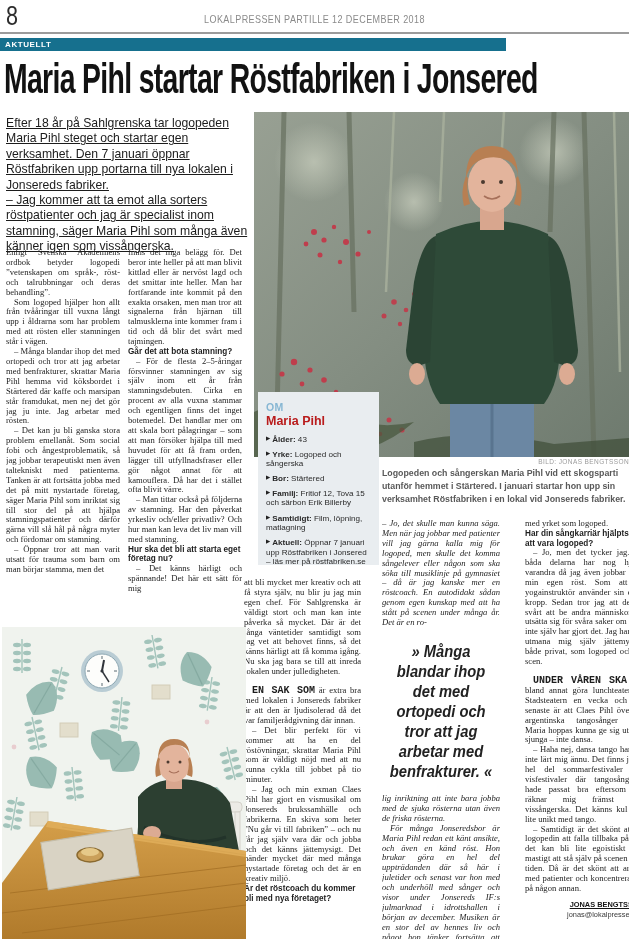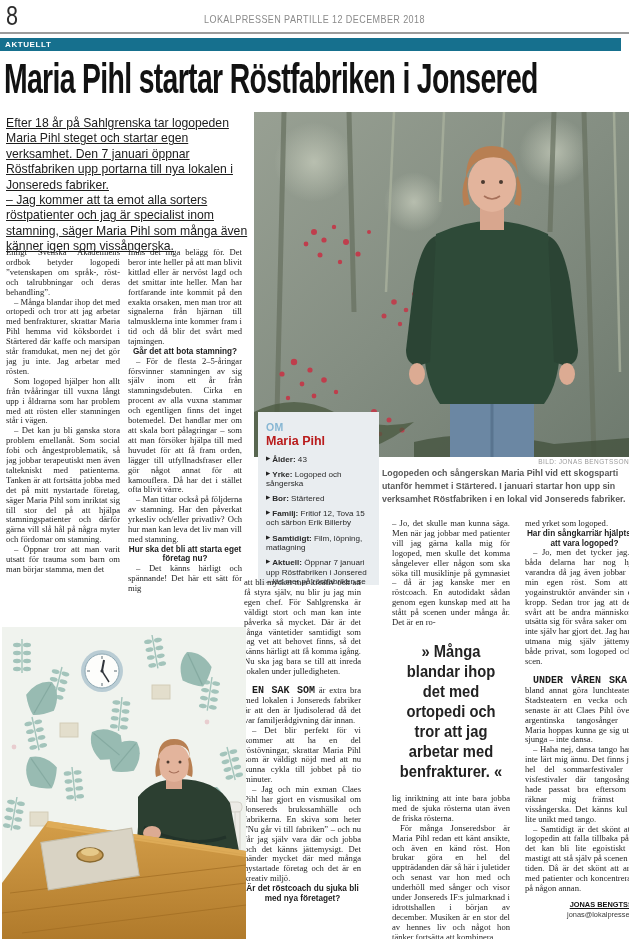--- a/index.html
+++ b/index.html
@@ -4,59 +4,59 @@
 <style>
   html,body{margin:0;padding:0;background:#e0e0e0;}
   #page{position:relative;width:629px;height:939px;background:#ffffff;overflow:hidden;
         font-family:"Liberation Sans",sans-serif;color:#1f1f1f;margin:0 auto;}
   
   .pagenum{position:absolute;left:6px;top:1px;font-size:27px;font-weight:400;color:#2c2c2c;
            transform:scaleX(.8);transform-origin:left top;}
   .dateline{position:absolute;left:0;top:13px;width:629px;text-align:center;font-size:11px;
             color:#8a8a8a;letter-spacing:.5px;transform:scaleX(.82);}
   .headrule{position:absolute;left:0;top:32px;width:629px;border-top:2px solid #9c9c9c;}
-  .sectionbar{position:absolute;left:0;top:38px;width:621px;height:13px;}
+  .sectionbar{position:absolute;left:0;top:38px;width:506px;height:13px;}
   .sectionbar span{display:block;padding-left:5px;font-size:8px;font-weight:bold;color:#fff;
                    letter-spacing:.6px;line-height:13px;}
   
   .headline{position:absolute;left:4px;top:54px;width:940px;font-size:43px;font-weight:bold;
             letter-spacing:-1px;color:#121212;white-space:nowrap;
             transform:scaleX(.66);transform-origin:left top;}
   .lead{position:absolute;left:6px;top:116px;width:243px;font-size:12.2px;line-height:15.4px;
         color:#1c1c1c;white-space:pre-line;text-decoration:underline;}
   
   .photo{position:absolute;overflow:hidden;}
   .photo svg{display:block;}
   #photo-main{left:254px;top:112px;width:375px;height:345px;}
   #photo-kitchen{left:2px;top:627px;width:244px;height:312px;}
   .credit{position:absolute;left:254px;top:458px;width:375px;text-align:right;font-size:6.5px;
           color:#9b9b9b;letter-spacing:.4px;}
   .caption{position:absolute;left:382px;top:467px;width:247px;font-size:8.8px;font-weight:bold;
            color:#595959;line-height:13px;}
   
-  .factbox{position:absolute;left:258px;top:412px;width:121px;height:173px;background:#e9edf0;
+  .factbox{position:absolute;left:258px;top:392px;width:121px;height:173px;background:#e9edf0;
            box-sizing:border-box;padding:9px 8px 20px 8px;}
   .factbox .kicker{font-size:10.5px;font-weight:bold;color:#87b7d3;letter-spacing:.3px;}
   .factbox .name{font-size:12.5px;font-weight:bold;color:#b91c1c;margin:1px 0 6px 0;}
   .fact-item{font-size:8.1px;line-height:9.8px;color:#2a2a2a;margin-bottom:4.5px;}
   .fact-item .bullet{font-size:5.5px;vertical-align:1.5px;margin-right:2px;color:#222;}
   .fact-item b{font-weight:bold;}
   
   .col{position:absolute;width:114px;font-family:"Liberation Serif",serif;font-size:8.6px;
        line-height:9.9px;text-align:justify;color:#1d1d1d;overflow:hidden;}
   #col1{left:6px;top:248px;height:372px;}
   #col2{left:128px;top:248px;height:372px;}
   #col3{left:244px;top:578px;height:361px;width:117px;}
-  #col4{left:392px;top:519px;height:420px;width:118px;}
+  #col4{left:382px;top:519px;height:420px;width:118px;font-style:italic;}
   #col5{left:525px;top:519px;height:420px;width:119px;}
   .col p{margin:0;}
   .col p.body{text-indent:8px;}
   .col p.noindent{text-indent:0;}
   .col p.q{font-family:"Liberation Sans",sans-serif;font-weight:bold;font-size:8.2px;
-           line-height:9.6px;text-align:center;text-indent:0;}
+           line-height:9.6px;text-align:left;text-indent:0;}
   .col .leadin{font-family:Liberation Mono, monospace;font-weight:bold;font-size:10px;}
   .col .gap{margin-top:9px;}
   .pullquote{margin:14px 0 12px 0;font-family:"Liberation Sans",sans-serif;font-weight:bold;
              font-size:16px;line-height:20px;text-align:center;color:#222;
              transform:scaleX(.92);}
   .byline{margin-top:6px;text-align:right;font-family:"Liberation Sans",sans-serif;}
   .byline .bname{display:block;font-size:7.4px;font-weight:bold;color:#141414;text-decoration:underline;}
   .byline .bemail{display:block;font-size:7.4px;color:#3a3a3a;}
 </style>
 </head>
@@ -177,39 +177,39 @@
         <div class="fact-item"><span class="bullet">▶</span><b>Yrke:</b> Logoped och sångerska</div>
         <div class="fact-item"><span class="bullet">▶</span><b>Bor:</b> Stärtered</div>
         <div class="fact-item"><span class="bullet">▶</span><b>Familj:</b> Fritiof 12, Tova 15 och särbon Erik Billerby</div>
         <div class="fact-item"><span class="bullet">▶</span><b>Samtidigt:</b> Film, löpning, matlagning</div>
         <div class="fact-item"><span class="bullet">▶</span><b>Aktuell:</b> Öppnar 7 januari upp Röstfabriken i Jonsered – läs mer på röstfabriken.se</div>
       </div>
   </div>
 
   <div class="col" id="col1">
       <p class="body noindent">Enligt Svenska Akademiens ordbok betyder logopedi ”vetenskapen om språk-, röst- och talrubbningar och deras behandling”.</p>
+      <p class="body">Som logoped hjälper hon allt från tvååringar till vuxna långt upp i åldrarna som har problem med att rösten eller stamningen står i vägen.</p>
       <p class="body">– Många blandar ihop det med ortopedi och tror att jag arbetar med benfrakturer, skrattar Maria Pihl hemma vid köksbordet i Stärtered där kaffe och marsipan står framdukat, men nej det gör jag ju inte. Jag arbetar med rösten.</p>
-      <p class="body">Som logoped hjälper hon allt från tvååringar till vuxna långt upp i åldrarna som har problem med att rösten eller stamningen står i vägen.</p>
       <p class="body">– Det kan ju bli ganska stora problem emellanåt. Som social fobi och ångestproblematik, så jag jobbar terapeutiskt men även taltekniskt med patienterna. Tanken är att fortsätta jobba med det på mitt nystartade företag, säger Maria Pihl som inriktat sig till stor del på att hjälpa stamningspatienter och därför gärna vill slå hål på några myter och fördomar om stamning.</p>
       <p class="body">– Öppnar tror att man varit utsatt för trauma som barn om man börjar stamma, men det</p>
     </div>
   <div class="col" id="col2">
       <p class="body noindent">finns det inga belägg för. Det beror inte heller på att man blivit kittlad eller är nervöst lagd och det smittar inte heller. Man har fortfarande inte kommit på den exakta orsaken, men man tror att signalerna från hjärnan till talmusklerna inte kommer fram i tid och då blir det svårt med tajmingen.</p>
       <p class="q">Går det att bota stamning?</p>
       <p class="body">– För de flesta 2–5-åringar försvinner stamningen av sig själv inom ett år från stamningsdebuten. Cirka en procent av alla vuxna stammar och egentligen finns det inget botemedel. Det handlar mer om att skala bort pålagringar – som att man försöker hjälpa till med huvudet för att få fram orden, lägger till utfyllnadsfraser eller gör något annat för att kamouflera. Då har det i stället ofta blivit värre.</p>
       <p class="body">– Man tittar också på följderna av stamning. Har den påverkat yrkesliv och/eller privatliv? Och hur man kan leva det liv man vill med stamning.</p>
       <p class="q">Hur ska det bli att starta eget företag nu?</p>
       <p class="body">– Det känns härligt och spännande! Det här ett sätt för mig</p>
     </div>
   <div class="col" id="col3">
       <p class="body noindent">att bli mycket mer kreativ och att få styra själv, nu blir ju jag min egen chef. För Sahlgrenska är väldigt stort och man kan inte påverka så mycket. Där är det långa väntetider samtidigt som jag vet att behovet finns, så det känns härligt att få komma igång. Nu ska jag bara se till att inreda lokalen under julledigheten.</p>
       <p class="body gap"><b class="leadin">EN SAK SOM</b> är extra bra med lokalen i Jonsereds fabriker är att den är ljudisolerad då det var familjerådgivning där innan.</p>
       <p class="body">– Det blir perfekt för vi kommer att ha en del röstövningar, skrattar Maria Pihl som är väldigt nöjd med att nu kunna cykla till jobbet på tio minuter.</p>
       <p class="body">– Jag och min exman Claes Pihl har gjort en vismusikal om Jonsereds brukssamhälle och fabrikerna. En skiva som heter ”Nu går vi till fabriken” – och nu får jag själv vara där och jobba och det känns jättemysigt. Det händer mycket där med många nystartade företag och det är en kreativ miljö.</p>
-      <p class="q">Är det röstcoach du sjuka bli med nya företaget?</p>
+      <p class="q">Är det röstcoach du kommer bli med nya företaget?</p>
     </div>
   <div class="col" id="col4">
       <p class="body noindent">– Jo, det skulle man kunna säga. Men när jag jobbar med patienter vill jag gärna kalla mig för logoped, men skulle det komma sångelever eller någon som ska söka till musiklinje på gymnasiet – då är jag kanske mer en röstcoach. En autodidakt sådan genom egen kunskap med att ha stått på scenen under många år. Det är en ro-</p>
       <div class="pullquote">» Många blandar ihop det med ortopedi och tror att jag arbetar med benfrakturer. «</div>
       <p class="body noindent">lig inriktning att inte bara jobba med de sjuka rösterna utan även de friska rösterna.</p>
       <p class="body">För många Jonseredsbor är Maria Pihl redan ett känt ansikte, och även en känd röst. Hon brukar göra en hel del uppträdanden där så här i juletider och senast var hon med och underhöll med sånger och visor under Jonsereds IF:s julmarknad i idrottshallen i början av december. Musiken är en stor del av hennes liv och något hon tänker fortsätta att kombinera</p>
     </div>
   <div class="col" id="col5">
       <p class="body noindent">med yrket som logoped.</p>
       <p class="q">Har din sångkarriär hjälpts av att vara logoped?</p>

